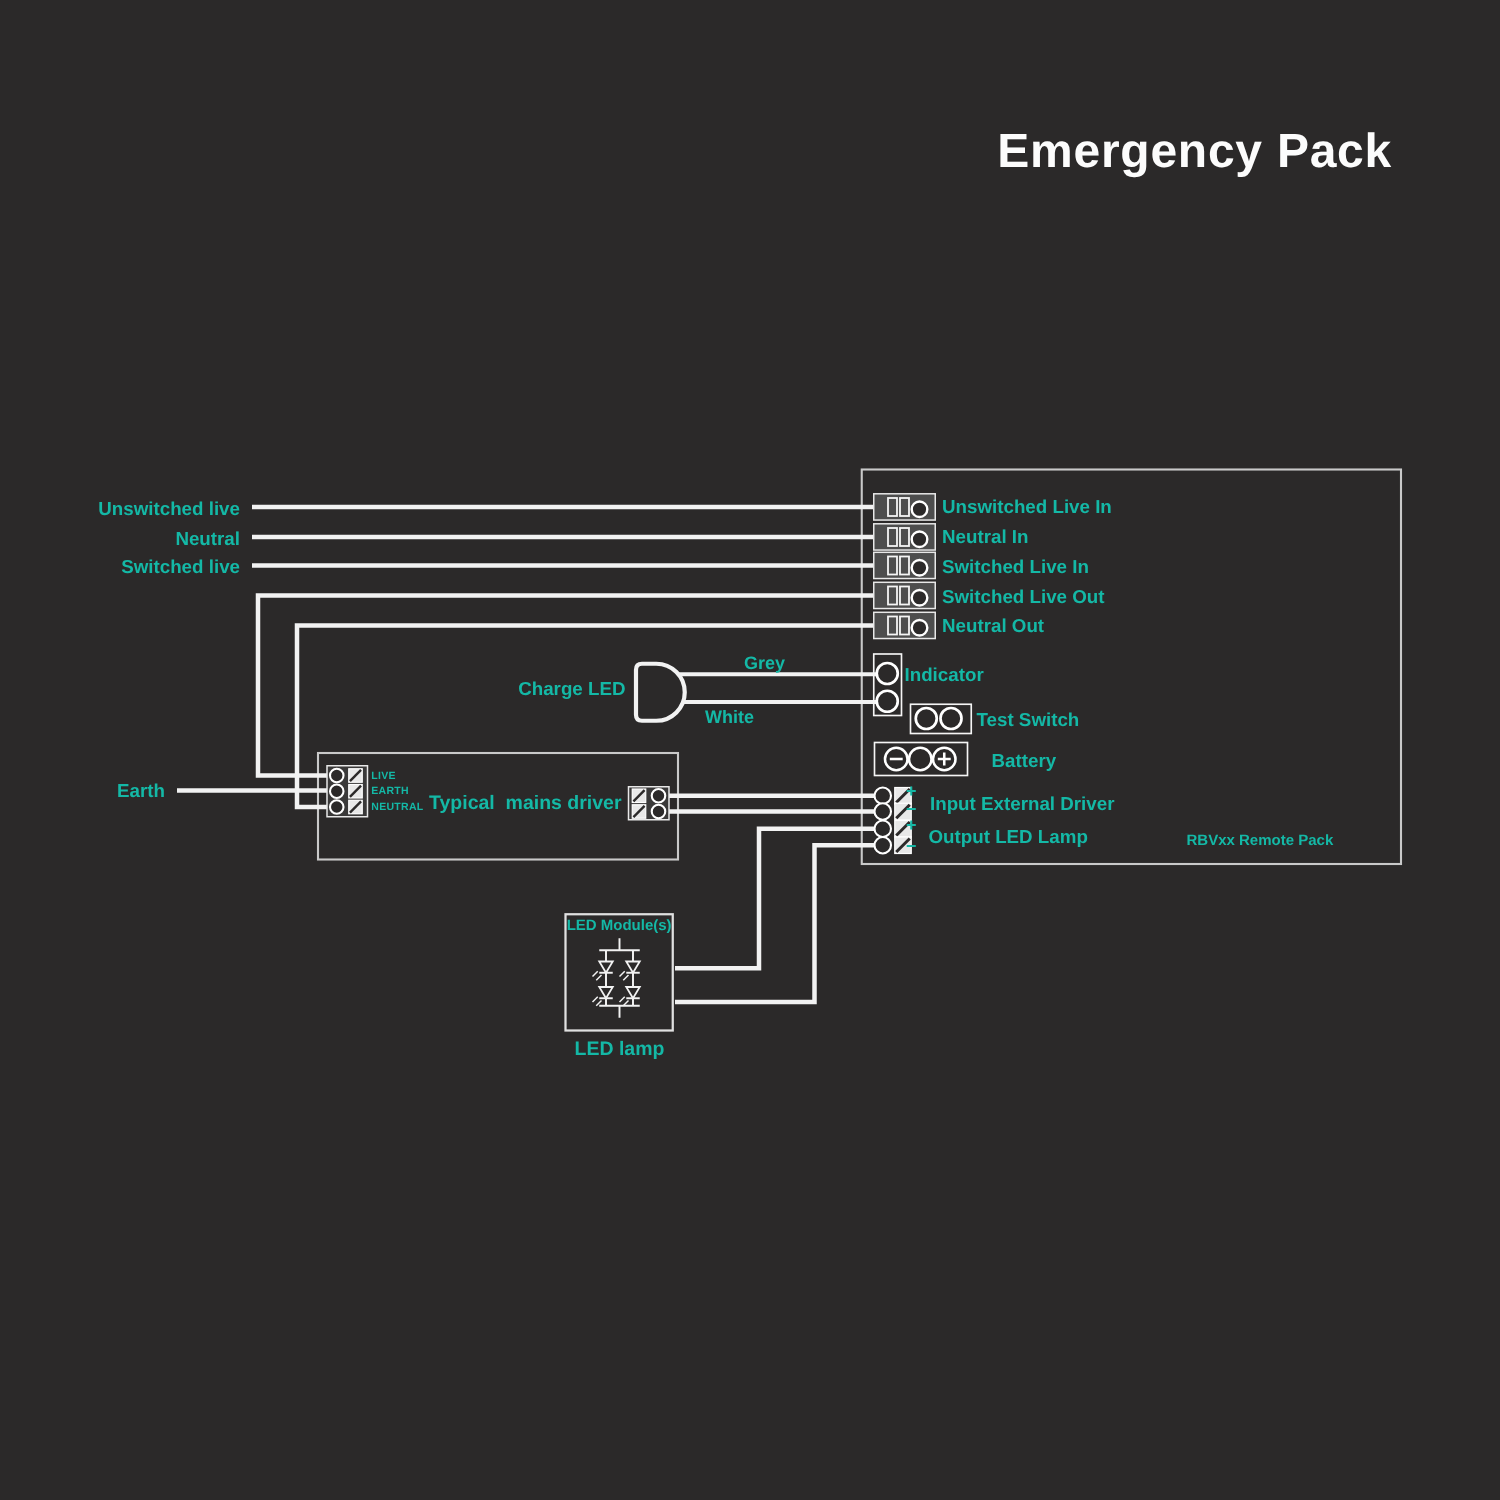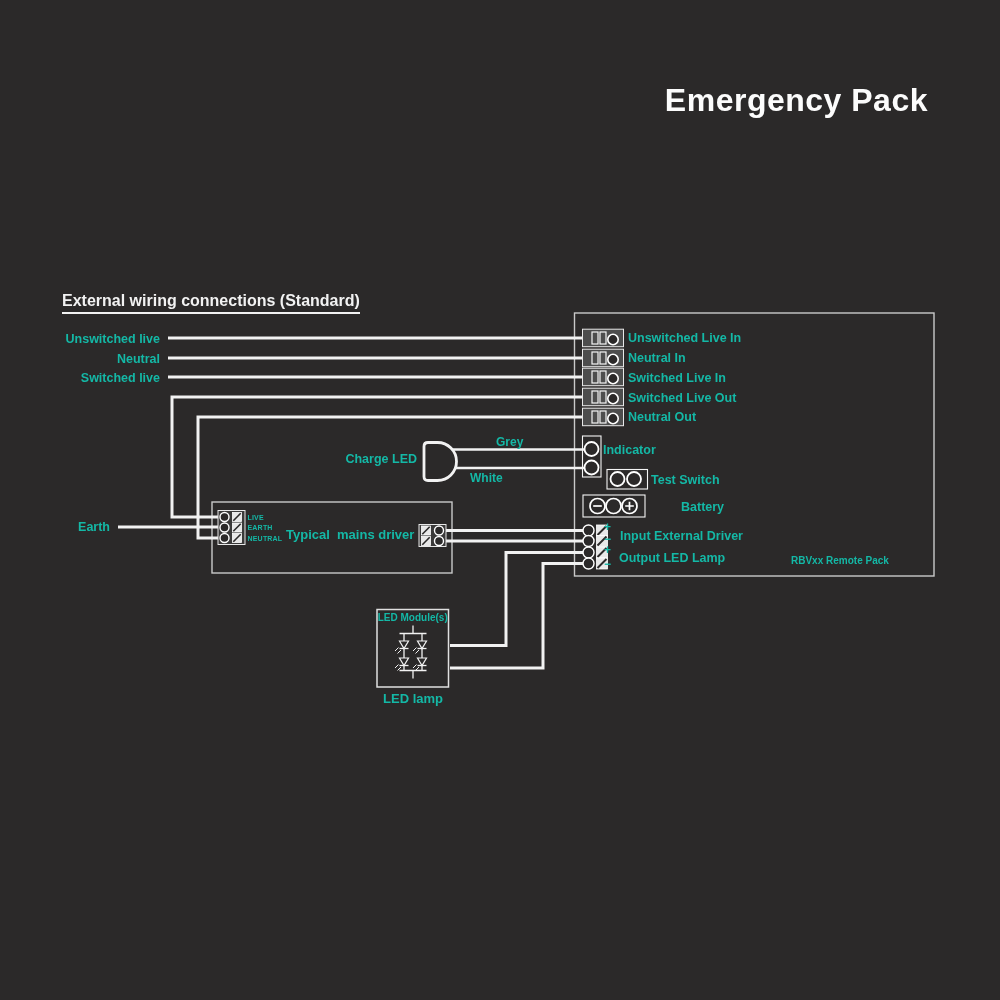--- a/index.html
+++ b/index.html
@@ -229,21 +229,20 @@
       <path class="ledtri" d="M417.5,658 L426.5,658 L422,665.5 Z"></path>
         <path class="ledline" d="M417.5,665.5 H426.5"></path>
       <path class="ledline" d="M419,667 L415.5,670.5 M416.5,664.5 L413,668" style="stroke-width:1"></path>
     </g>
   </svg>
 
   <div class="title">
     <div>Emergency Pack</div>
   </div>
 
-  <div class="heading">External wiring connections (Standard)</div>
 
   <div class="lbl" style="right:840px; top:331.5px;">Unswitched live</div>
   <div class="lbl" style="right:840px; top:351.5px;">Neutral</div>
   <div class="lbl" style="right:840px; top:370.5px;">Switched live</div>
   <div class="lbl" style="right:890px; top:519.5px;">Earth</div>
 
   <div class="lbl" style="right:583px; top:452px;">Charge LED</div>
   <div class="lbl" style="left:468px; top:434.5px; font-size:12px;margin-left:28px;">Grey</div>
   <div class="lbl" style="left:470px; top:471px; font-size:12px;">White</div>
 
@@ -256,21 +255,21 @@
   <div class="lbl center" style="left:374px; top:691.5px; width:78px; font-size:13px;">LED lamp</div>
 
   <div class="lbl" style="left:628px; top:331px;">Unswitched Live In</div>
   <div class="lbl" style="left:628px; top:351px;">Neutral In</div>
   <div class="lbl" style="left:628px; top:370.5px;">Switched Live In</div>
   <div class="lbl" style="left:628px; top:390.5px;">Switched Live Out</div>
   <div class="lbl" style="left:628px; top:410px;">Neutral Out</div>
 
   <div class="lbl" style="left:603px; top:442.5px;">Indicator</div>
   <div class="lbl" style="left:651px; top:472.5px;">Test Switch</div>
-  <div class="lbl" style="left:681px; top:499.5px;text-align:center;">Battery</div>
+  <div class="lbl" style="left:661px; top:499.5px;text-align:center;">Battery</div>
 
   <div class="lbl polarity" style="left:604px; top:521px;">+</div>
   <div class="lbl polarity" style="left:604px; top:533px;">−</div>
   <div class="lbl polarity" style="left:604px; top:544px;">+</div>
   <div class="lbl polarity" style="left:604px; top:557.5px;">−</div>
 
   <div class="lbl" style="left:620px; top:529px;">Input External Driver</div>
   <div class="lbl" style="left:619px; top:551px;">Output LED Lamp</div>
 
   <div class="lbl" style="left:791px; top:554px; font-size:10px;">RBVxx Remote Pack</div>

